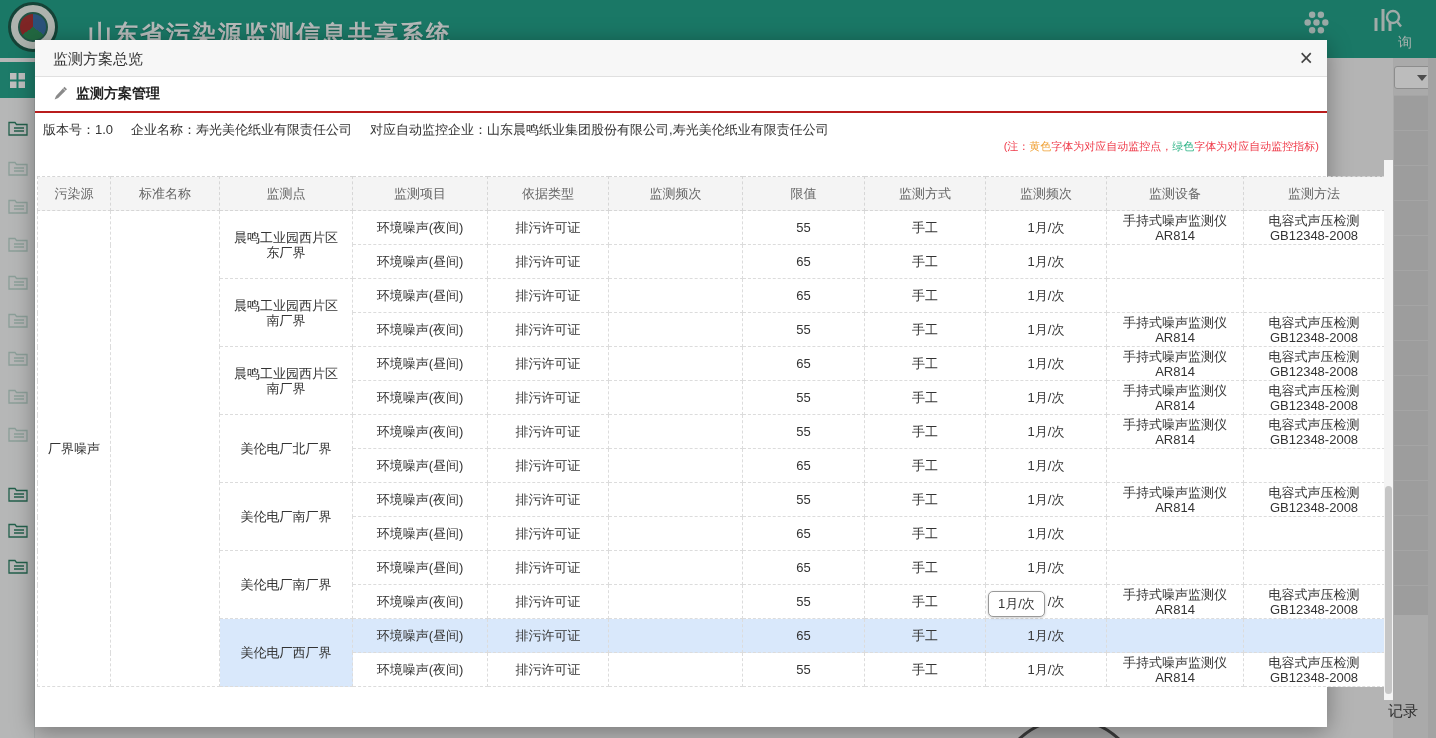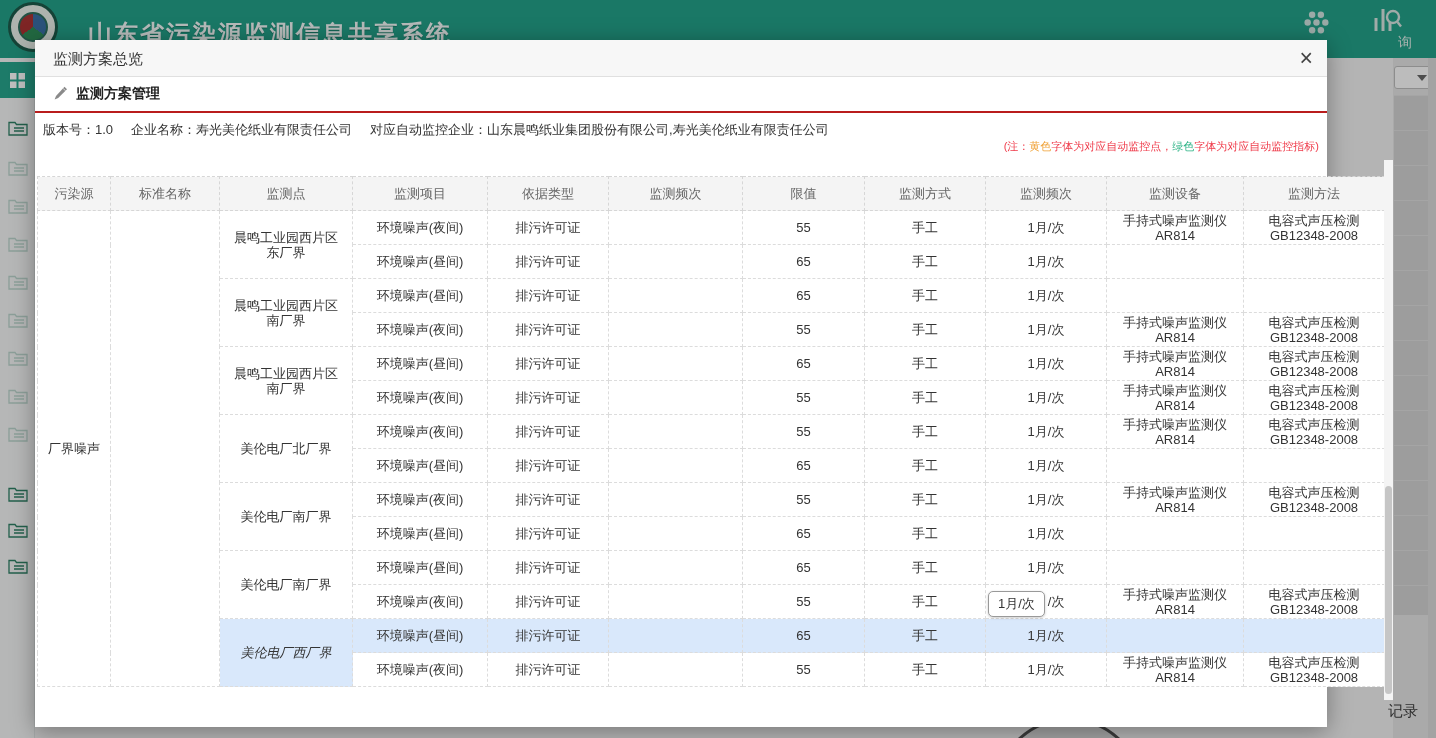--- a/index.html
+++ b/index.html
@@ -55,21 +55,21 @@
   .note-red { color:var(--note-red,#ef3b4a); }
   .note-yellow { color:var(--note-yellow,#f0a43c); }
   .note-green { color:var(--note-green,#2fb487); }
 
   .table-area { position:absolute; top:136px; left:2px; }
   table.mon { border-collapse:collapse; table-layout:fixed; width:1347px; }
   table.mon th { height:34px; border:1px dashed #d6d6d6; background:#f4f4f4; color:#666; font-weight:normal; font-size:13px; text-align:center; }
   table.mon td { height:34px; border:1px dashed #dcdcdc; font-size:13px; color:#333; text-align:center;
                  padding:1px 10px; line-height:15px; word-break:break-word; background:#fff; }
   table.mon tr.hl-row td { background:var(--hl,#d9e8fb); }
-  table.mon td.hl-cell { background:var(--hl,#d9e8fb);font-style:italic; }
+  table.mon td.hl-cell { background:var(--hl,#d9e8fb); }
 
   .tbl-scroll-track { position:absolute; left:1349px; top:120px; width:9px; height:540px; background:#f4f4f4; }
   .tbl-scroll-thumb { position:absolute; left:1px; top:326px; width:7px; height:208px; background:#c6c6c6; border-radius:4px; }
 
   .tooltip { position:absolute; left:953px; top:551px; background:#fff; border:1px solid #999; border-radius:5px;
              padding:3px 9px; font-size:13px; color:#333; box-shadow:0 1px 3px rgba(0,0,0,.2); z-index:12; }
 
   .modal-footer { position:absolute; bottom:0; left:0; right:0; height:42px; background:#fff; }
   .btn-close { position:absolute; right:9px; top:8px; width:62px; height:27px; background:var(--btn-blue,#3f8df5);
                color:#fff; font-size:14px; border:none; border-radius:3px; cursor:pointer; font-family:inherit; }

